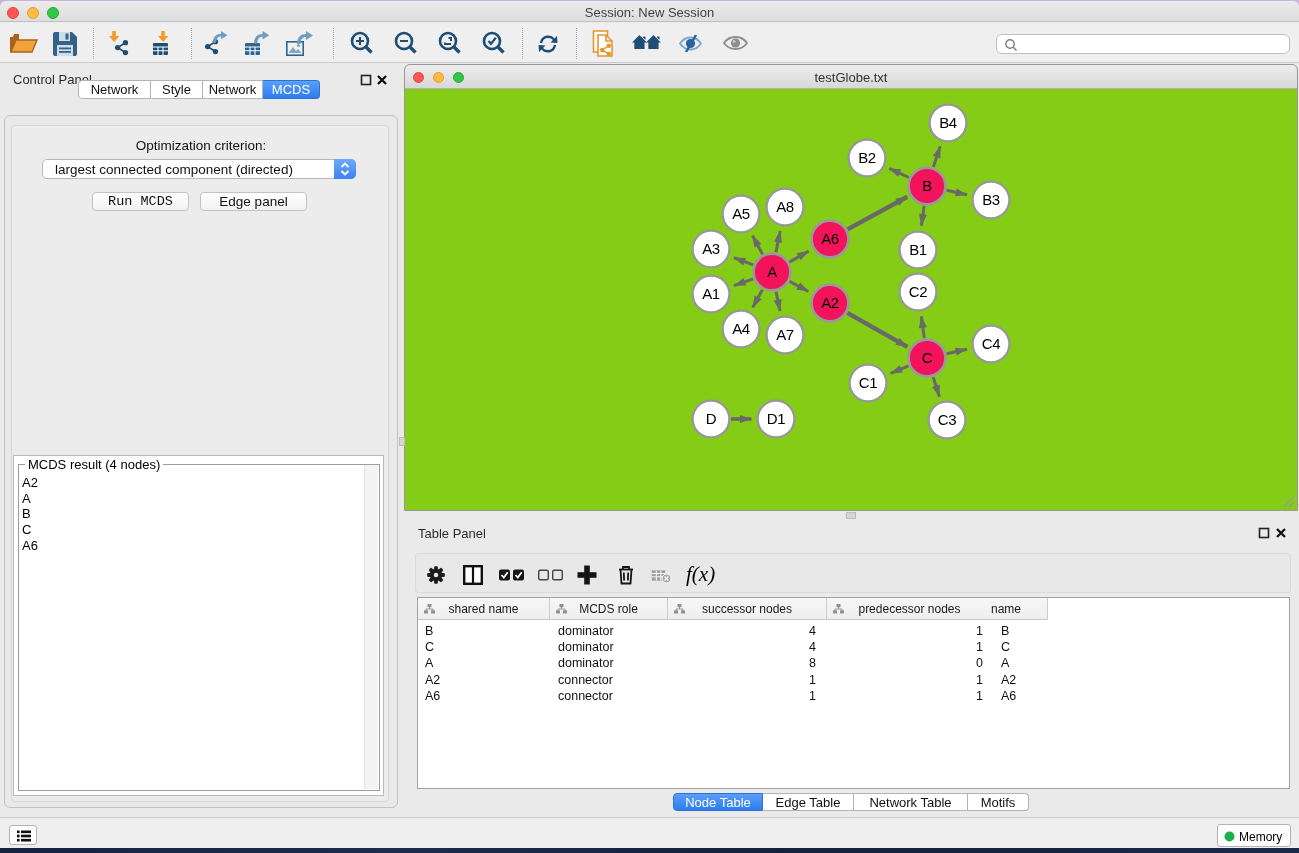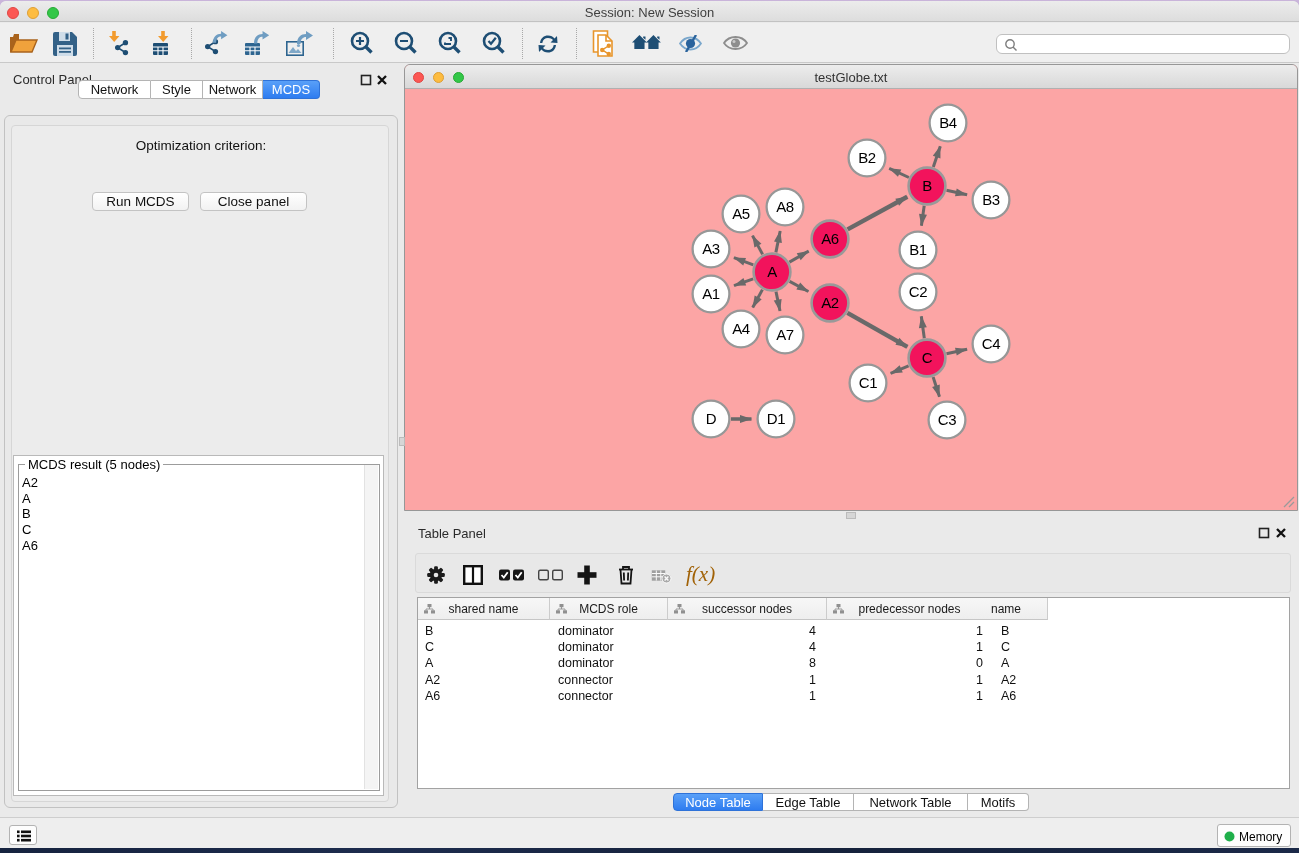--- a/index.html
+++ b/index.html
@@ -29,21 +29,21 @@
 .tabs { position:absolute; display:flex; height:19px; }
 .tab { height:19px; line-height:18px; text-align:center; font-size:13px;
   background:#fff; border:1px solid #b4b4b4; border-left:none; color:#111; }
 .tab.first { border-left:1px solid #b4b4b4; border-radius:4px 0 0 4px; }
 .tab.last { border-radius:0 4px 4px 0; }
 .tab.sel { background:linear-gradient(#59a0f8,#2e7cf0); color:#fff; border-color:#2e72d8;text-align:center; }
 .btn { position:absolute; height:19px; background:linear-gradient(#ffffff,#f2f2f2);
   border:1px solid #c3c3c3; border-radius:4px; font-size:13.5px; color:#111;
   text-align:center; line-height:17px; }
 #netwin { position:absolute; left:404px; top:63px; width:894px; height:447px;
-  background:#fca5a5; border:1px solid #979797; border-radius:6px 6px 0 0; }
+  background:#84cc16; border:1px solid #979797; border-radius:6px 6px 0 0; }
 #nettitle { position:absolute; left:0; top:0; width:100%; height:24px;
   background:linear-gradient(#ededed,#d8d8d8); border-bottom:1px solid #b0b0b0;
   border-radius:5px 5px 0 0; }
 #nettitle .t { position:absolute; top:5px; width:100%; text-align:center; font-size:13px; color:#333; }
 #tptoolbar { position:absolute; left:415px; top:552px; width:876px; height:40px;
   background:#e8e8e8; border:1px solid #dadada; border-radius:3px; }
 #tpgrid { position:absolute; left:417px; top:596px; width:873px; height:192px;
   background:#fff; border:1px solid #a2a2a2; }
 .th { position:absolute; top:0; height:22px; border-right:1px solid #cccccc; border-bottom:1px solid #c6c6c6;
   background:linear-gradient(#f7f7f7,#eeeeee); font-size:12px; color:#1a1a1a;
@@ -217,27 +217,36 @@
   <div class="tabs" style="left:78px;top:79px;">
     <div class="tab first" style="width:73px">Network</div>
     <div class="tab" style="width:52px">Style</div>
     <div class="tab" style="width:60px">Network</div>
     <div class="tab last sel" style="width:57px">MCDS</div>
   </div>
   <div id="cpbox">
         <div id="cpinner"></div>
       </div>
   <div class="abs" style="left:4px;top:137px;width:394px;text-align:center;font-size:13.5px;color:#111;">Optimization criterion:</div>
-  <div class="btn" style="left:92px;top:191px;width:97px;">Run MCDS</div>
-  <div class="btn" style="left:200px;top:191px;width:107px;">Close panel</div>
+  <div class="abs" style="left:42px;top:158px;width:314px;height:20px;background:#fff;border:1px solid #b7b7b7;border-radius:5px;">
+    <div style="position:absolute;left:12px;top:2px;font-size:13.5px;color:#111;">largest connected component (directed)</div>
+    <div style="position:absolute;right:-1px;top:-1px;width:22px;height:20px;border-radius:0 5px 5px 0;background:linear-gradient(#6fa9f8,#3b82f3);">
+      <svg width="22" height="20">
+            <path d="M7.5 8 L11 4.5 L14.5 8" fill="none" stroke="#fff" stroke-width="1.8"></path>
+            <path d="M7.5 12 L11 15.5 L14.5 12" fill="none" stroke="#fff" stroke-width="1.8"></path>
+          </svg>
+    </div>
+  </div>
+  <div class="btn" style="left:92px;top:191px;width:97px;font-family:Liberation Mono, monospace;">Run MCDS</div>
+  <div class="btn" style="left:200px;top:191px;width:107px;">Edge panel</div>
   <div class="abs" style="left:13px;top:454px;width:371px;height:341px;background:#fff;border:1px solid #b9b9b9;">
     <div style="position:absolute;left:5px;top:9px;width:362px;height:325px;background:#fff;"></div>
     <div style="position:absolute;left:4px;top:8px;right:3px;bottom:4px;border:1px solid #9c9c9c;"></div>
     <div style="position:absolute;left:350px;top:9px;width:14px;height:324px;background:#f4f4f4;border-left:1px solid #e2e2e2;"></div>
-    <div style="position:absolute;left:11px;top:1px;font-size:13px;background:#fff;padding:0 3px;color:#000;z-index:3;">MCDS result (5 nodes)</div>
+    <div style="position:absolute;left:11px;top:1px;font-size:13px;background:#fff;padding:0 3px;color:#000;z-index:3;">MCDS result (4 nodes)</div>
     <div style="position:absolute;left:8px;top:19px;font-size:13px;line-height:15.7px;color:#000;">A2<br>A<br>B<br>C<br>A6</div>
   </div>
   <div id="netwin">
     <div id="nettitle">
       <div class="light" style="left:8px;top:7px;width:11px;height:11px;background:#fc5753;border:0.5px solid #df4744;"></div>
       <div class="light" style="left:28px;top:7px;width:11px;height:11px;background:#fdbc40;border:0.5px solid #de9f34;"></div>
       <div class="light" style="left:48px;top:7px;width:11px;height:11px;background:#33c748;border:0.5px solid #27aa35;"></div>
       <div class="t">testGlobe.txt</div>
     </div>
     <svg class="abs" width="892" height="421" style="left:0;top:25px">
@@ -372,21 +381,21 @@
           <g opacity="0.8">
             <rect x="0.8" y="3.3" width="13.4" height="10.4" fill="#8d8d8d"></rect>
 <g stroke="#fff" stroke-width="1">
               <path d="M1 6.5 L14 6.5 M1 9.8 L14 9.8"></path>
               <path d="M5.3 3.5 L5.3 13.5 M9.8 3.5 L9.8 13.5"></path>
             </g>
 <circle cx="15.5" cy="11.5" r="4.5" fill="#9a9a9a" stroke="#fff" stroke-width="1"></circle>
 <path d="M13.6 9.6 L17.4 13.4 M17.4 9.6 L13.6 13.4" stroke="#fff" stroke-width="1.4"></path>
           </g>
         </svg>
-<div style="position:absolute;left:270px;top:8px;font-family:'Liberation Serif',serif;font-style:italic;font-size:21px;color:#a16207;">f(x)</div>
+<div style="position:absolute;left:270px;top:8px;font-family:'Liberation Serif',serif;font-style:italic;font-size:21px;color:#000000;">f(x)</div>
       </div>
   <div id="tpgrid">
     <div class="th" style="left:0px;width:132px"><svg width="11" height="10" viewBox="0 0 11 10" style="position:absolute;left:6px;top:6px">
             <g fill="#909090">
               <rect x="3.5" y="0" width="4" height="3.2"></rect>
               <rect x="0" y="6.3" width="4" height="3.2"></rect>
               <rect x="7" y="6.3" width="4" height="3.2"></rect>
             </g>
             <path d="M5.5 3 L5.5 5 M2 6.5 L2 5 L9 5 L9 6.5" stroke="#909090" stroke-width="0.9" fill="none"></path>
           </svg>shared name</div>

